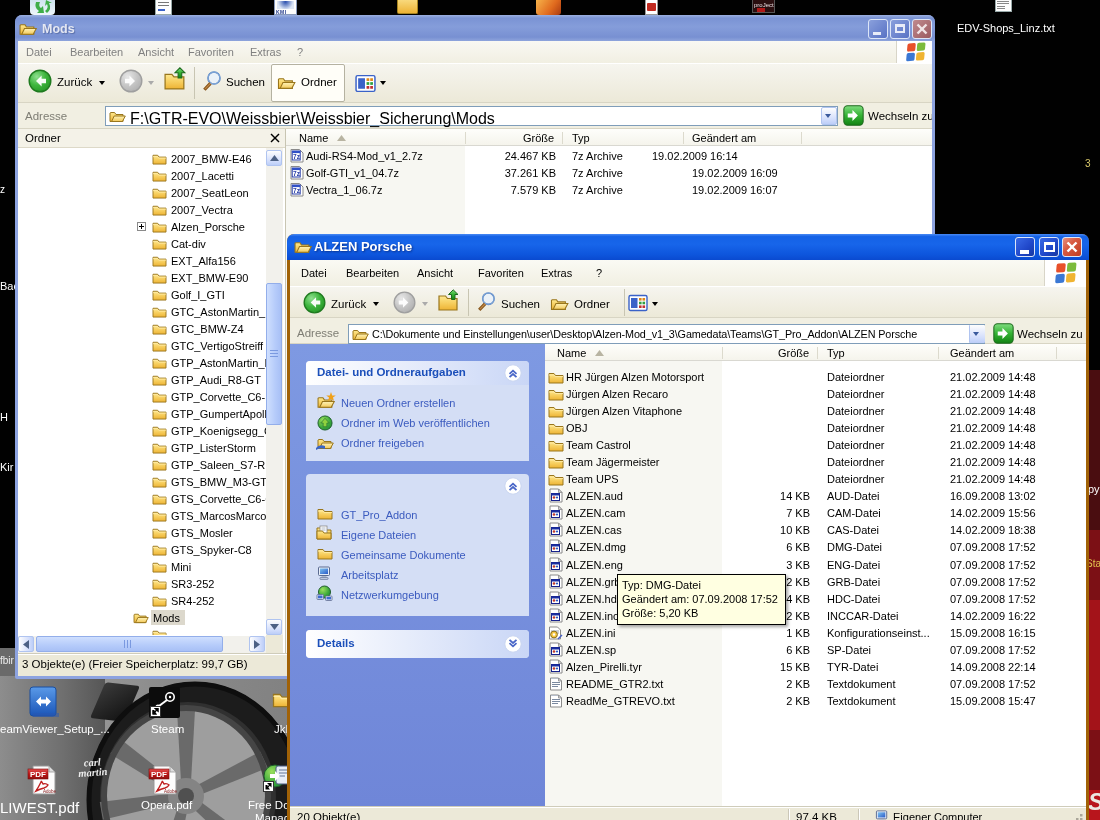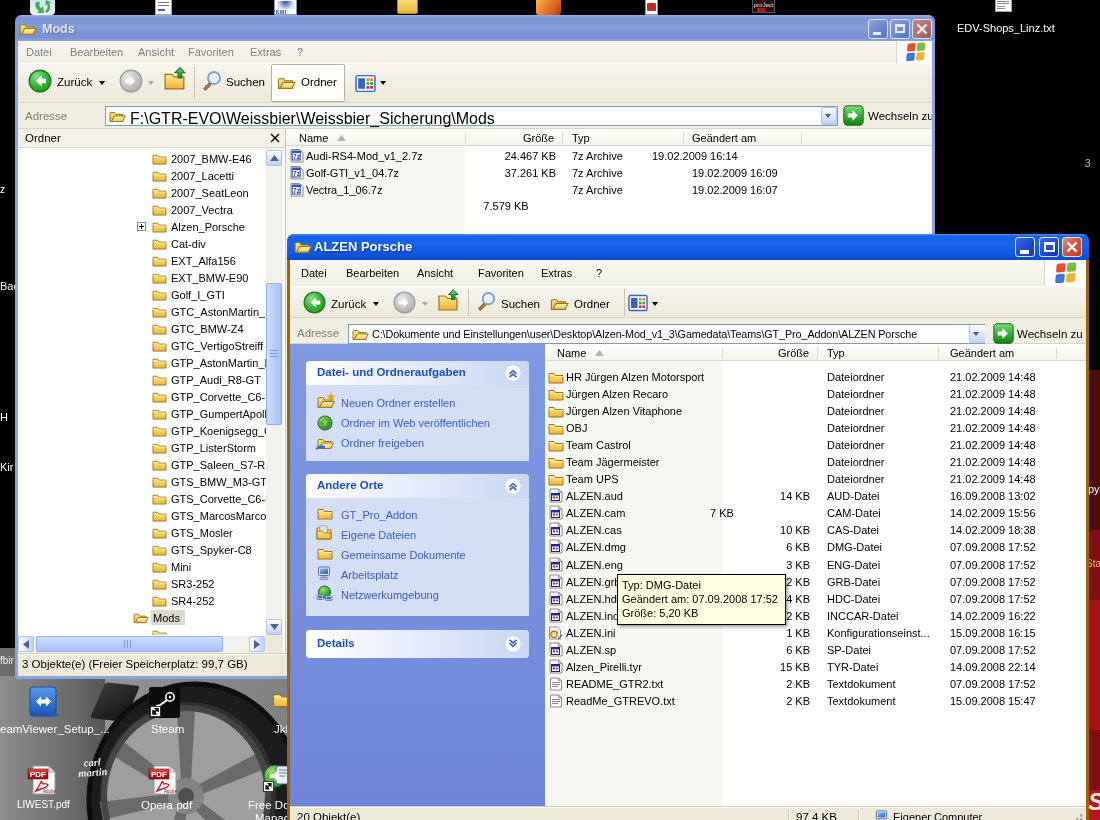--- a/index.html
+++ b/index.html
@@ -124,21 +124,21 @@
     </svg>
 <div class="dlab" style="position:absolute;left:274px;top:723px;font-size:11.5px">JkDefrag</div>
 <svg class="abs" style="left:27px;top:764px" width="32" height="32" viewBox="0 0 32 32">
       <path d="M6 2 L22 2 L28 8 L28 30 L6 30 Z" fill="#fdfdfd" stroke="#999"></path>
       <path d="M22 2 L22 8 L28 8 Z" fill="#ddd" stroke="#999" stroke-width="0.8"></path>
       <rect x="1" y="5" width="20" height="10" fill="url(#pdr)" stroke="#7d0d0d" stroke-width="0.6"></rect>
       <text x="3" y="13" font-size="8" font-weight="bold" fill="#fff" font-family="Liberation Sans">PDF</text>
       <path d="M14 18 Q11 24 9 27 Q13 25 17 24 Q20 23 21 21 Q19 19 16 20 Q14 16 14 18" fill="none" stroke="#c02020" stroke-width="1.4"></path>
       <text x="16" y="29" font-size="4.5" fill="#801010" font-family="Liberation Sans">Adobe</text>
     </svg>
-<div class="dlab" style="position:absolute;left:17px;top:799px;font-size:10px">LIWEST.pdf</div>
+<div class="dlab" style="position:absolute;left:0;top:799px;font-size:15px">LIWEST.pdf</div>
 <svg class="abs" style="left:148px;top:764px" width="32" height="32" viewBox="0 0 32 32">
       <path d="M6 2 L22 2 L28 8 L28 30 L6 30 Z" fill="#fdfdfd" stroke="#999"></path>
       <path d="M22 2 L22 8 L28 8 Z" fill="#ddd" stroke="#999" stroke-width="0.8"></path>
       <rect x="1" y="5" width="20" height="10" fill="url(#pdr)" stroke="#7d0d0d" stroke-width="0.6"></rect>
       <text x="3" y="13" font-size="8" font-weight="bold" fill="#fff" font-family="Liberation Sans">PDF</text>
       <path d="M14 18 Q11 24 9 27 Q13 25 17 24 Q20 23 21 21 Q19 19 16 20 Q14 16 14 18" fill="none" stroke="#c02020" stroke-width="1.4"></path>
       <text x="16" y="29" font-size="4.5" fill="#801010" font-family="Liberation Sans">Adobe</text>
     </svg>
 <div class="dlab" style="position:absolute;left:141px;top:799px;font-size:11.5px">Opera.pdf</div>
 <svg class="abs" style="left:262px;top:762px" width="30" height="32" viewBox="0 0 30 32">
@@ -301,21 +301,21 @@
 <div class="t11" style="position:absolute;left:438px;top:126px;width:100px;text-align:right">37.261 KB</div>
 <div class="t11" style="position:absolute;left:554px;top:126px">7z Archive</div>
 <div class="t11" style="position:absolute;left:674px;top:126px">19.02.2009 16:09</div>
 <svg style="position:absolute;left:272px;top:141px" width="14" height="15" viewBox="0 0 14 15">
         <path d="M1 1.5 L9.5 1.5 L13 5 L13 14 L1 14 Z" fill="#fff" stroke="#8a8a8a"></path>
         <rect x="2.2" y="3" width="8" height="9" fill="#fff" stroke="#283ea8"></rect>
         <rect x="2.2" y="3" width="8" height="2.1" fill="#3050c8"></rect>
         <text x="3.1" y="10.6" font-family="Liberation Sans" font-size="6.5" font-weight="bold" fill="#283ea8">7z</text>
       </svg>
 <div class="t11" style="position:absolute;left:288px;top:143px">Vectra_1_06.7z</div>
-<div class="t11" style="position:absolute;left:438px;top:159px;width:100px;text-align:center">7.579 KB</div>
+<div class="t11" style="position:absolute;left:438px;top:143px;width:100px;text-align:right">7.579 KB</div>
 <div class="t11" style="position:absolute;left:554px;top:143px">7z Archive</div>
 <div class="t11" style="position:absolute;left:674px;top:143px">19.02.2009 16:07</div>
 <svg style="position:absolute;left:134px;top:111px" width="15" height="13" viewBox="0 0 16 14">
         <path d="M1 3.5 L6 3.5 L7.5 5.5 L15 5.5 L15 13 L1 13 Z" fill="url(#fg)" stroke="#99761d" stroke-width="1"></path>
         <path d="M1 5 L6 5 L7.2 6.6 L15 6.6" fill="none" stroke="#ffe9a2" stroke-width="1"></path>
       </svg>
 <div class="t11" style="position:absolute;left:153px;top:112px">2007_BMW-E46</div>
 <svg style="position:absolute;left:134px;top:128px" width="15" height="13" viewBox="0 0 16 14">
         <path d="M1 3.5 L6 3.5 L7.5 5.5 L15 5.5 L15 13 L1 13 Z" fill="url(#fg)" stroke="#99761d" stroke-width="1"></path>
         <path d="M1 5 L6 5 L7.2 6.6 L15 6.6" fill="none" stroke="#ffe9a2" stroke-width="1"></path>
@@ -616,23 +616,20 @@
 <svg style="position:absolute;left:11px;top:75px" width="17" height="14" viewBox="0 0 17 14">
           <path d="M1 4 L1 12.5 L14 12.5 L14 5.5 L7 5.5 L5.6 3.5 L1.8 3.5 Z" fill="url(#fg)" stroke="#99761d" stroke-width="1"></path>
           <path d="M2.6 12.5 L5.2 7 L16.3 7 L13.4 12.5 Z" fill="url(#fo)" stroke="#99761d" stroke-width="1"></path>
         </svg>
         <svg style="position:absolute;left:10px;top:83px" width="10" height="7" viewBox="0 0 10 7">
           <path d="M0 4 Q3 0 9 2 L9 5 Q4 3 0 6 Z" fill="#3a66c8"></path>
         </svg>
 <div class="tlink" style="left:35px;top:76px">Ordner freigeben</div>
 </div>
 <div class="tpanel" style="left:16px;top:214px;height:142px">
-<div class="tphead">
-          <div class="tt">Andere Orte</div>
-        </div>
 <svg style="position:absolute;left:198px;top:3px" width="18" height="18" viewBox="0 0 18 18">
           <circle cx="9" cy="9" r="8.2" fill="#fff" stroke="#c9d5f0"></circle>
           <g transform="" stroke="#4a67c8" stroke-width="1.8" fill="none">
             <path d="M5.5 9.8 L9 6.6 L12.5 9.8"></path>
             <path d="M5.5 13.2 L9 10 L12.5 13.2"></path>
           </g>
         </svg>
 <svg style="position:absolute;left:11px;top:32px" width="16" height="14" viewBox="0 0 16 14">
           <path d="M1 3.5 L6 3.5 L7.5 5.5 L15 5.5 L15 13 L1 13 Z" fill="url(#fg)" stroke="#99761d" stroke-width="1"></path>
           <path d="M1 5 L6 5 L7.2 6.6 L15 6.6" fill="none" stroke="#ffe9a2" stroke-width="1"></path>
@@ -757,21 +754,21 @@
 <div class="t11" style="position:absolute;left:660px;top:230px">16.09.2008 13:02</div>
 <svg style="position:absolute;left:259px;top:245px" width="14" height="15" viewBox="0 0 14 15">
         <path d="M1 1 L9.5 1 L13 4.5 L13 14 L1 14 Z" fill="#fff" stroke="#8a8a8a"></path>
         <path d="M9.5 1 L9.5 4.5 L13 4.5 Z" fill="#d8d8d8" stroke="#8a8a8a" stroke-width=".8"></path>
         <rect x="2.5" y="5.5" width="8" height="7" fill="#fff" stroke="#16218c"></rect>
         <rect x="2.5" y="5.5" width="8" height="2" fill="#1b2fa0"></rect>
         <circle cx="5" cy="9.5" r="1.3" fill="#c03a2b"></circle>
         <circle cx="8" cy="9.5" r="1.1" fill="#2b5ac0"></circle>
       </svg>
 <div class="t11" style="position:absolute;left:276px;top:247px">ALZEN.cam</div>
-<div class="t11" style="position:absolute;left:420px;top:247px;width:100px;">7 KB</div>
+<div class="t11" style="position:absolute;left:420px;top:247px;width:100px;text-align:right">7 KB</div>
 <div class="t11" style="position:absolute;left:537px;top:247px">CAM-Datei</div>
 <div class="t11" style="position:absolute;left:660px;top:247px">14.02.2009 15:56</div>
 <svg style="position:absolute;left:259px;top:262px" width="14" height="15" viewBox="0 0 14 15">
         <path d="M1 1 L9.5 1 L13 4.5 L13 14 L1 14 Z" fill="#fff" stroke="#8a8a8a"></path>
         <path d="M9.5 1 L9.5 4.5 L13 4.5 Z" fill="#d8d8d8" stroke="#8a8a8a" stroke-width=".8"></path>
         <rect x="2.5" y="5.5" width="8" height="7" fill="#fff" stroke="#16218c"></rect>
         <rect x="2.5" y="5.5" width="8" height="2" fill="#1b2fa0"></rect>
         <circle cx="5" cy="9.5" r="1.3" fill="#c03a2b"></circle>
         <circle cx="8" cy="9.5" r="1.1" fill="#2b5ac0"></circle>
       </svg>

